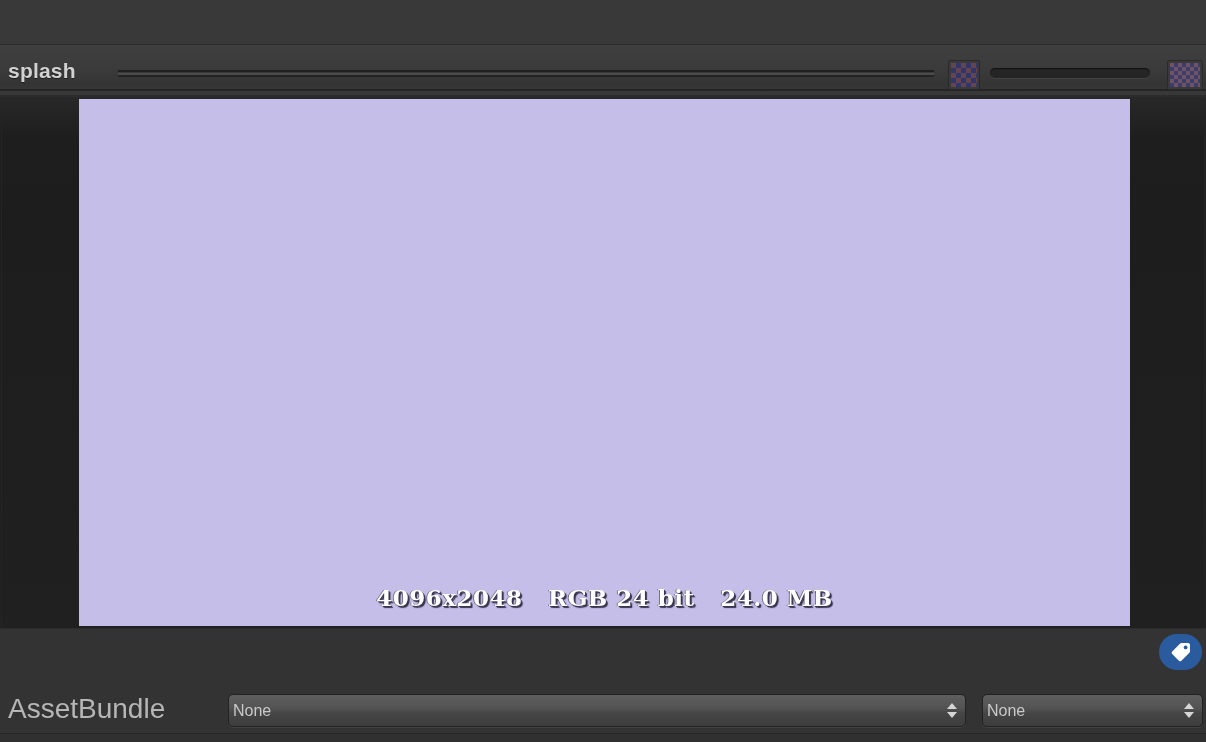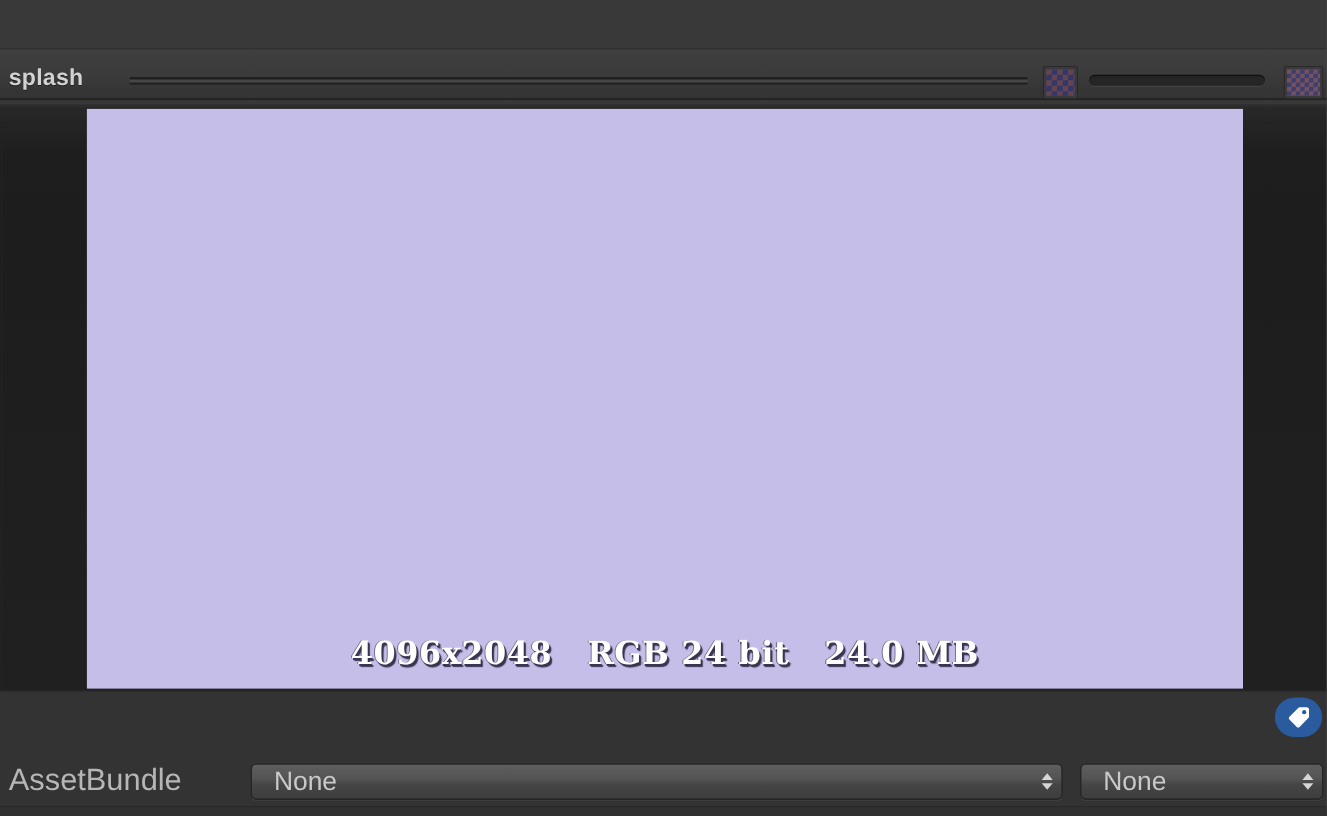--- a/index.html
+++ b/index.html
@@ -175,21 +175,21 @@
   }
 
   .preview-overlay-text {
     position: absolute;
     left: 0;
     right: 0;
     bottom: 15px;
     text-align: center;
     font-family: "DejaVu Serif", "Liberation Serif", serif;
     font-weight: bold;
-    font-size: 29px;
+    font-size: 23px;
     color: #ffffff;
     letter-spacing: 0.5px;
     text-shadow:
        1px 1px 0 #3a3550,
        2px 2px 1px rgba(30,26,48,0.85),
       -1px 0 0 rgba(40,36,60,0.5);
     white-space: pre;
   }
 
   
@@ -265,22 +265,22 @@
     height: 33px;
   }
   .dropdown.variant {
     left: 982px;
     top: 694px;
     width: 221px;
     height: 33px;
   }
   .dropdown .dd-value {
     flex: 1 1 auto;
-    padding-left: 20px;
-    font-size: 24px;
+    padding-left: 4px;
+    font-size: 16px;
     color: #c9c9c9;
     line-height: 24px;
     white-space: nowrap;
     overflow: hidden;
     text-overflow: ellipsis;
   }
   .dropdown .dd-arrows {
     flex: 0 0 auto;
     width: 26px;
     height: 100%;

